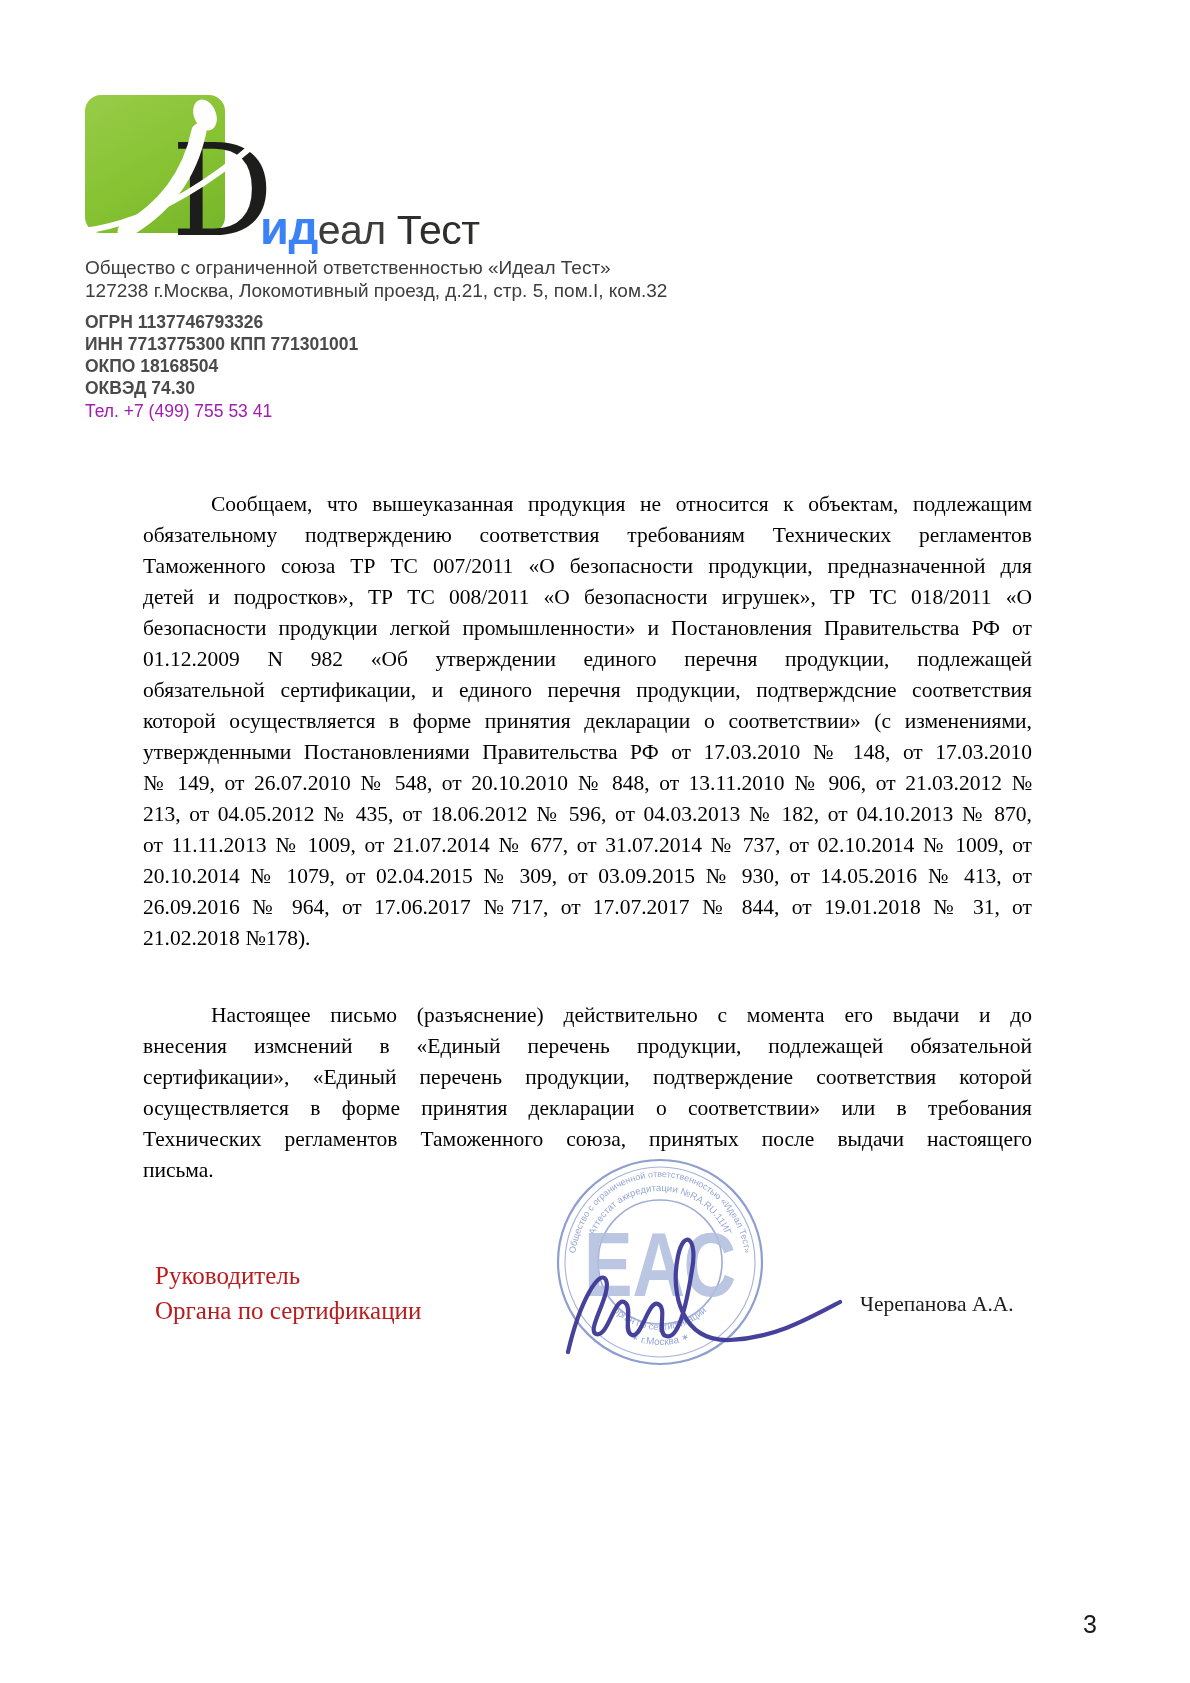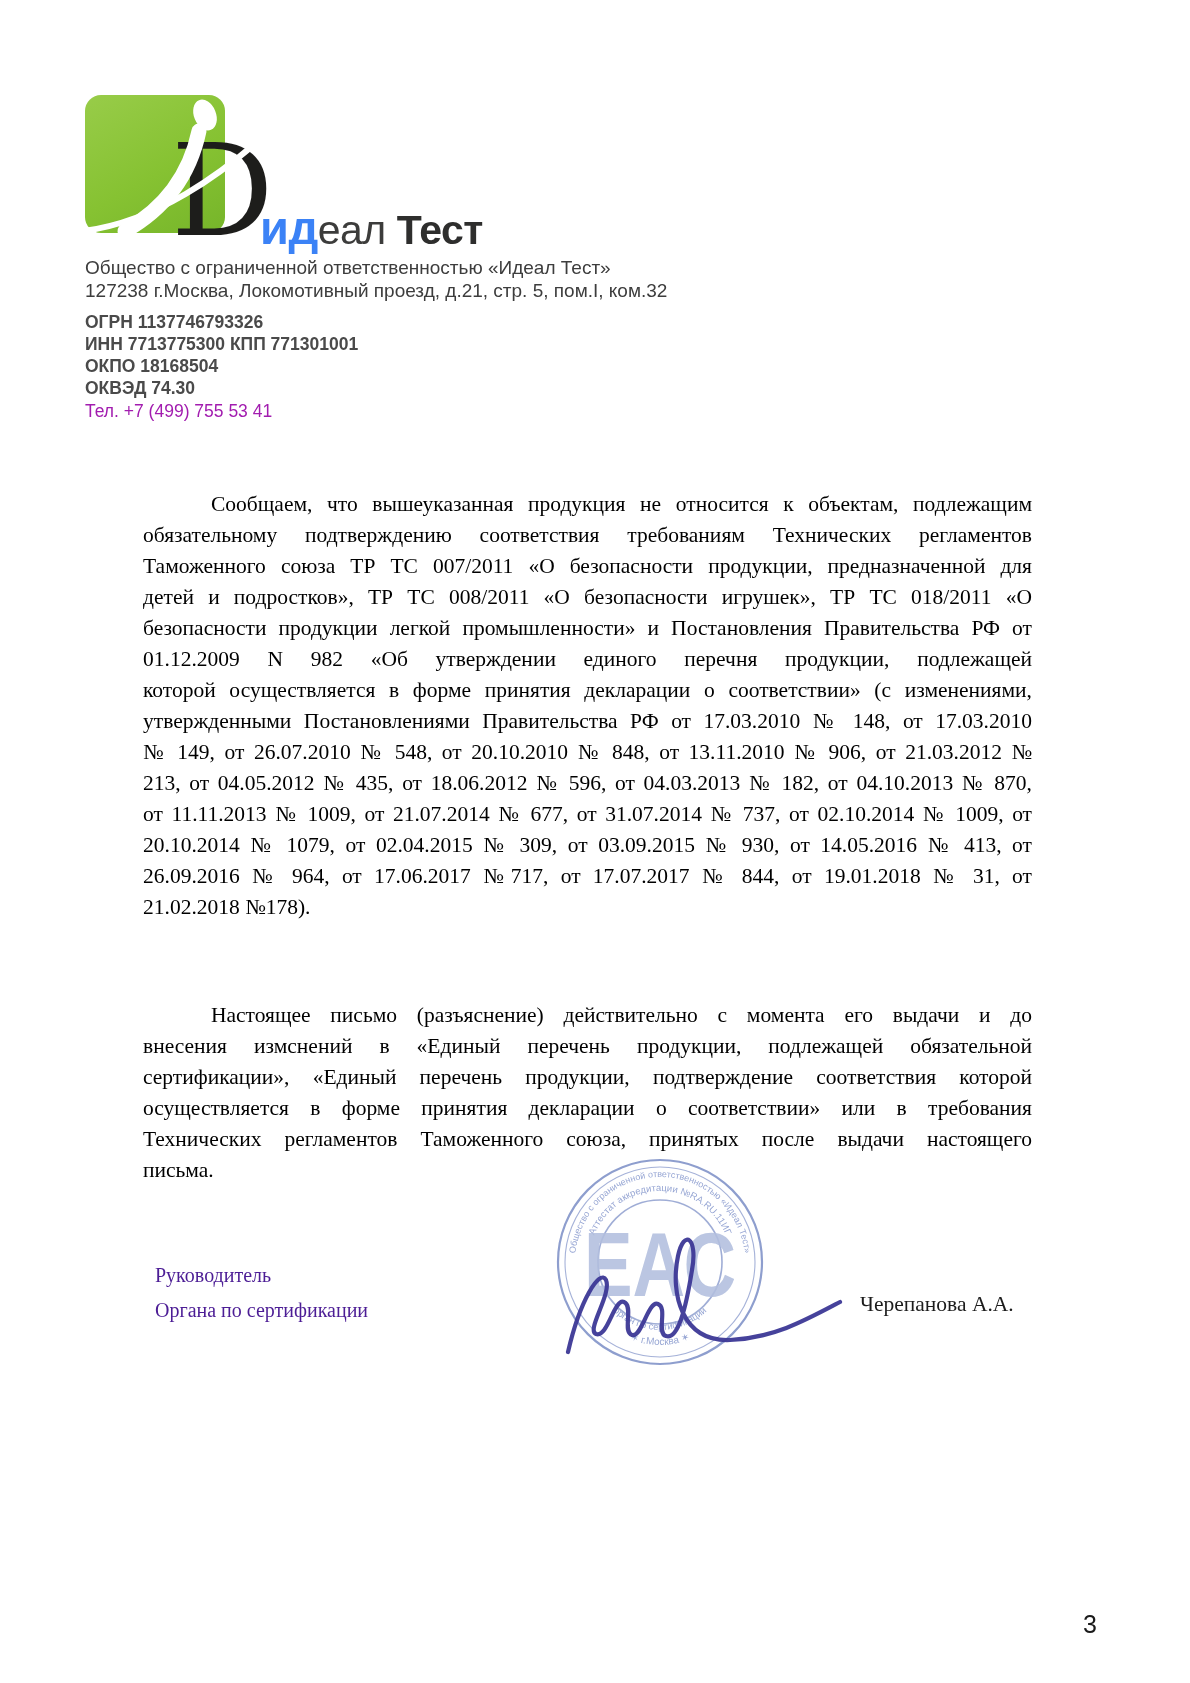--- a/index.html
+++ b/index.html
@@ -13,39 +13,39 @@
 
   
   .logo-square {
     left:85px; top:95px; width:140px; height:138px; border-radius:16px;
     background:linear-gradient(150deg,#98cc49 0%,#86c232 55%,#76b52a 100%);
   }
   .logo-svg { left:85px; top:85px; width:320px; height:170px; }
   .wordmark { left:260px; top:200px; white-space:nowrap; letter-spacing:-0.5px; }
   .wm-green { font-family:"Liberation Sans","DejaVu Sans",sans-serif; font-weight:700; font-size:47px; color:#3b82f6;margin-top:32px; }
   .wm-mid   { font-family:"Liberation Sans","DejaVu Sans",sans-serif; font-weight:400; font-size:41px; color:#3c3c3b;text-align:right; }
-  .wm-bold  { font-family:"Liberation Sans","DejaVu Sans",sans-serif; font-weight:700; font-size:41px; color:#2e2e2d; }
+  .wm-bold  { font-family:"Liberation Sans","DejaVu Sans",sans-serif; font-weight:400; font-size:41px; color:#2e2e2d; }
 
   
   .co-lines { left:85px; top:256px; font-size:19px; line-height:23px; color:#3d3d3d; }
   .reg-lines { left:85px; top:311px; font-size:17.5px; line-height:22px; color:#4a4a4a;font-weight:bold; }
   .phone-line { left:85px; top:401px; font-size:17.5px; color:#a21caf; }
 
   
   .bodytext {
     left:143px; width:889px; font-size:21.5px; line-height:31px; color:#000000;
   }
   .para1 { top:489px; }
   .para2 { top:1000px; }
   .para > div { text-align:justify; text-align-last:justify; }
   .para > div:first-of-type { text-indent:68px; }
   .para > div:last-of-type { text-align-last:left; }
 
   
-  .role { left:155px; top:1258px; font-size:20px; line-height:35px; color:#4c1d95; }
+  .role { left:155px; top:1258px; font-size:25px; line-height:35px; color:#b91c1c; }
   .signer { left:860px; top:1292px; font-size:21.5px; color:#1c1c1c; }
 
   
   .stamp-svg { left:520px; top:1150px; width:340px; height:240px; }
   .ring-text { font-family:"Liberation Sans","DejaVu Sans",sans-serif; fill:#8b9ccf; }
   .eac-text  { font-family:"Liberation Sans","DejaVu Sans",sans-serif; font-weight:700; fill:#a9b7da; opacity:.88; }
 
   
   .pagenum { left:1083px; top:1610px; font-size:25px; color:#1a1a1a; }
 </style>
@@ -78,20 +78,21 @@
   <div class="abs sans phone-line">Тел. +7 (499) 755 53 41</div>
 
   <div class="abs bodytext para para1">
 
   <div>Сообщаем, что вышеуказанная продукция не относится к объектам, подлежащим</div>
       <div>обязательному подтверждению соответствия требованиям Технических регламентов</div>
       <div>Таможенного союза ТР ТС 007/2011 «О безопасности продукции, предназначенной для</div>
       <div>детей и подростков», ТР ТС 008/2011 «О безопасности игрушек», ТР ТС 018/2011 «О</div>
       <div>безопасности продукции легкой промышленности» и Постановления Правительства РФ от</div>
       <div>01.12.2009 N 982 «Об утверждении единого перечня продукции, подлежащей</div>
+      <div>обязательной сертификации, и единого перечня продукции, подтверждсние соответствия</div>
       <div>которой осуществляется в форме принятия декларации о соответствии» (с изменениями,</div>
       <div>утвержденными Постановлениями Правительства РФ от 17.03.2010 № 148, от 17.03.2010</div>
       <div>№ 149, от 26.07.2010 № 548, от 20.10.2010 № 848, от 13.11.2010 № 906, от 21.03.2012 №</div>
       <div>213, от 04.05.2012 № 435, от 18.06.2012 № 596, от 04.03.2013 № 182, от 04.10.2013 № 870,</div>
       <div>от 11.11.2013 № 1009, от 21.07.2014 № 677, от 31.07.2014 № 737, от 02.10.2014 № 1009, от</div>
       <div>20.10.2014 № 1079, от 02.04.2015 № 309, от 03.09.2015 № 930, от 14.05.2016 № 413, от</div>
       <div>26.09.2016 № 964, от 17.06.2017 №717, от 17.07.2017 № 844, от 19.01.2018 № 31, от</div>
       <div>21.02.2018 №178).</div>
     </div>
   <div class="abs bodytext para para2">

